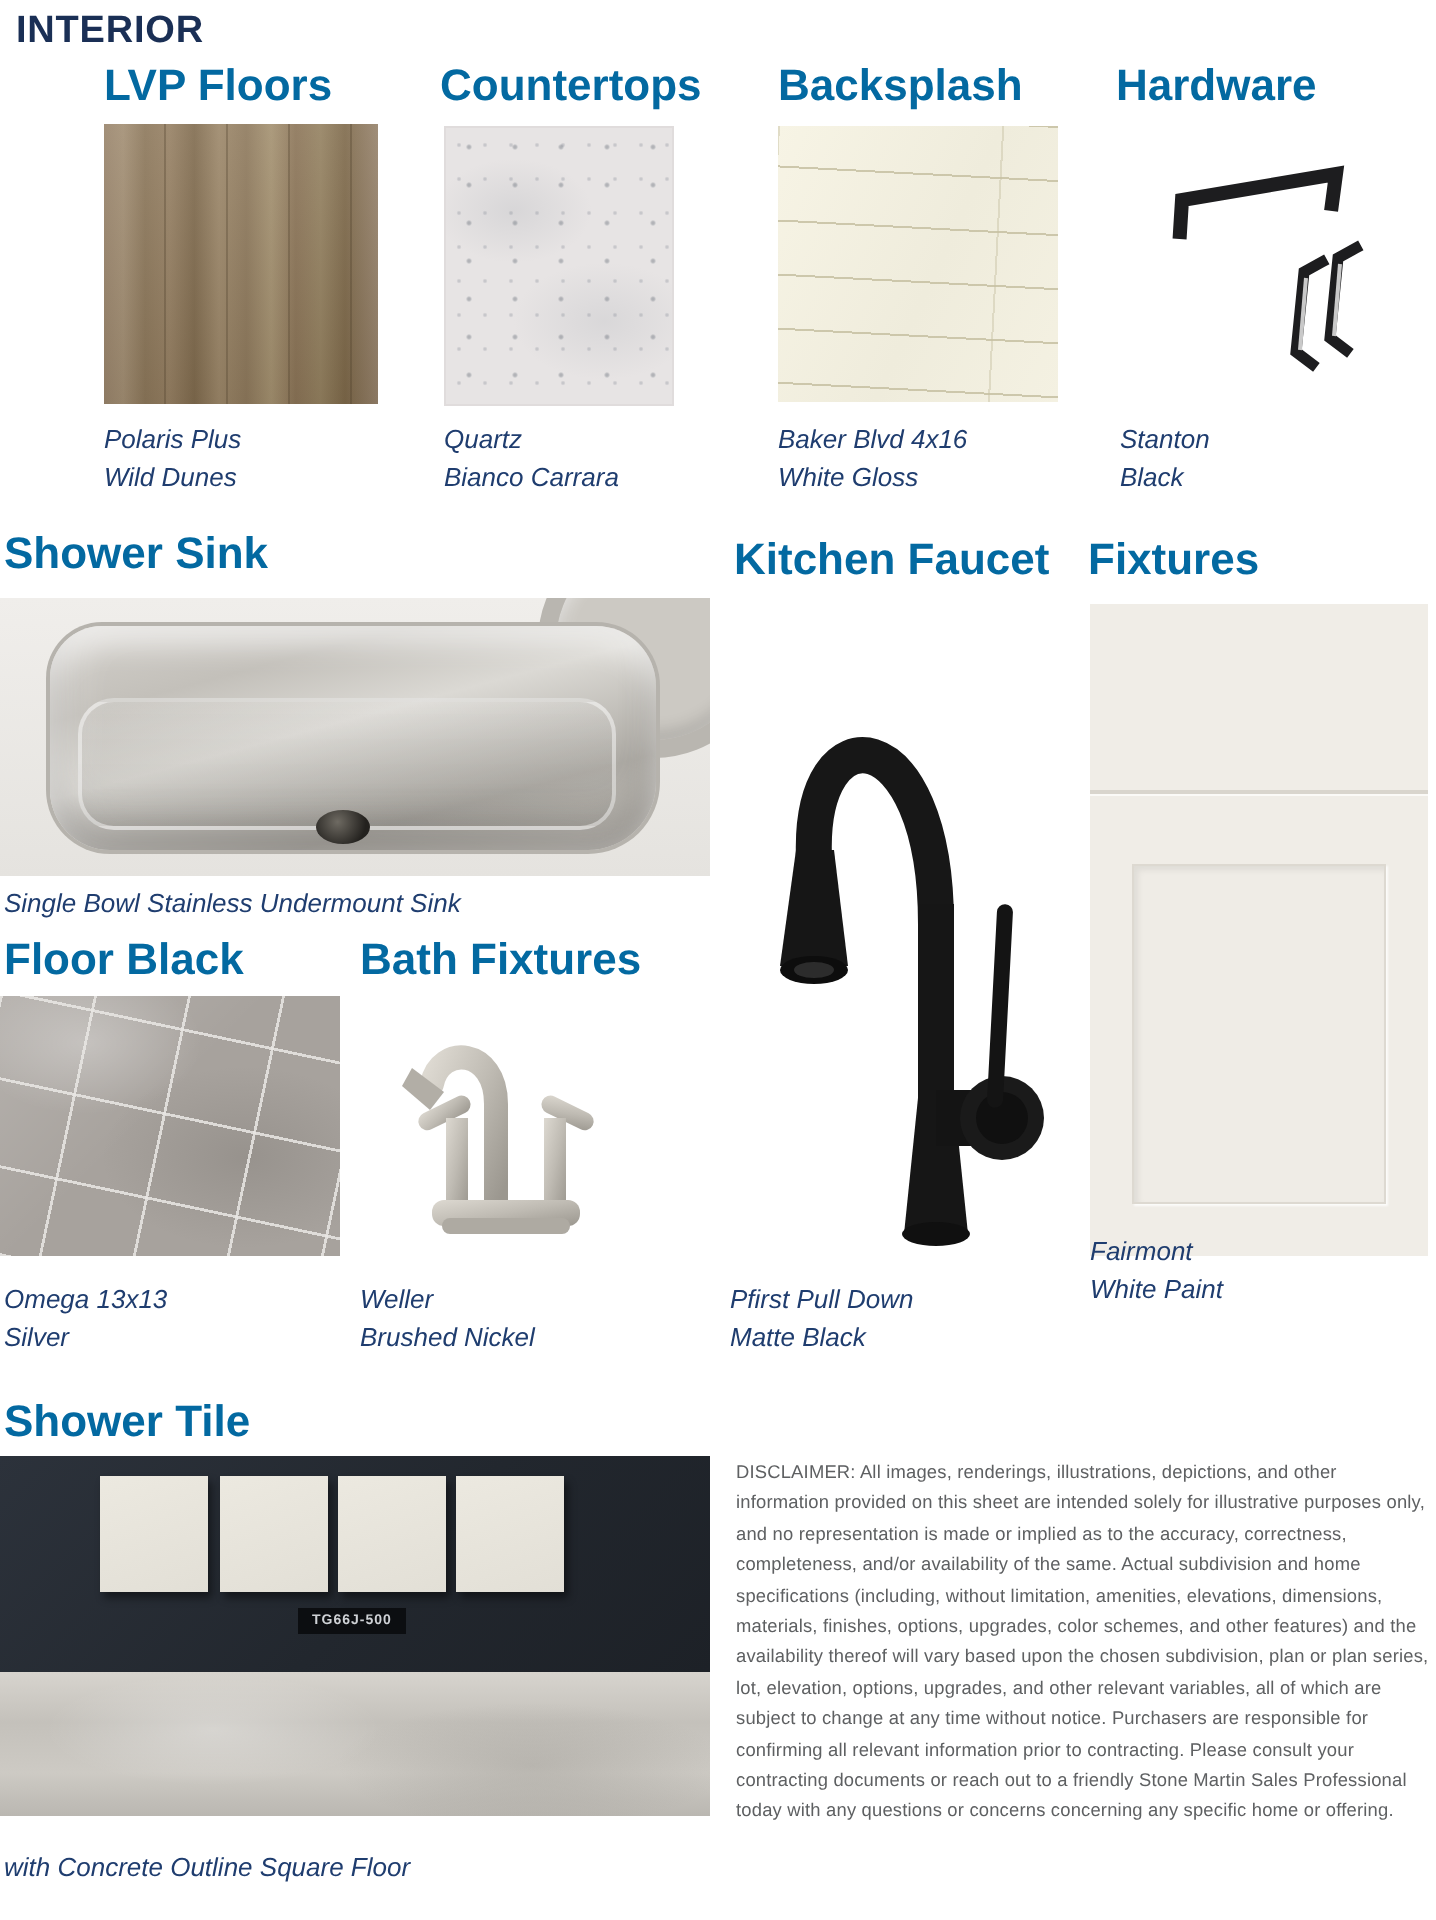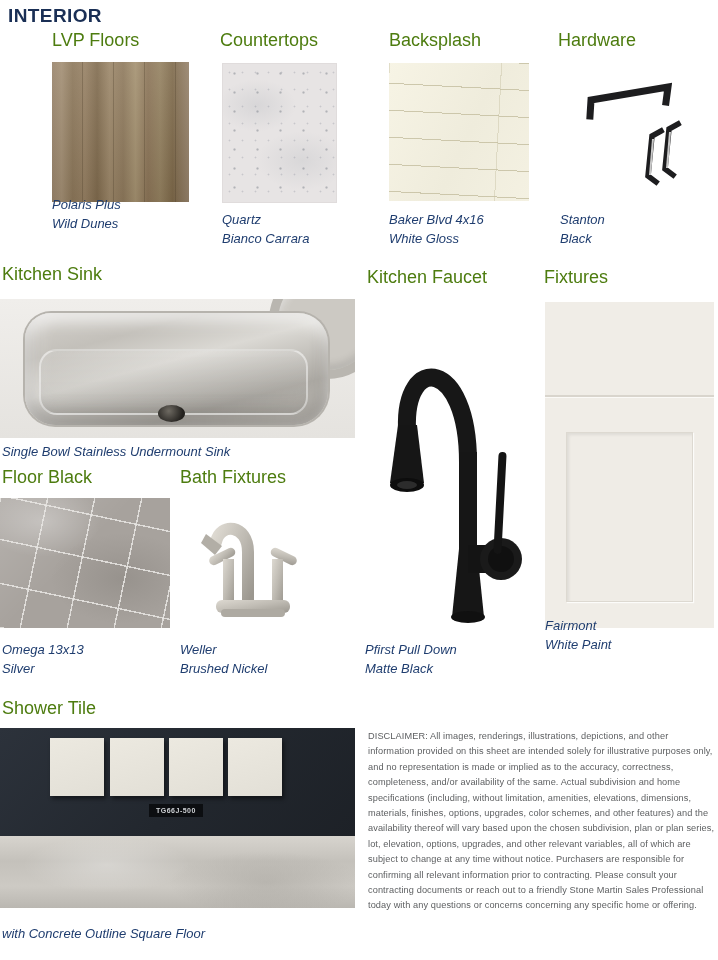--- a/index.html
+++ b/index.html
@@ -1,20 +1,20 @@
 <!DOCTYPE html>
 <html><head>
 <meta charset="utf-8">
 <style>
   html,body{margin:0;padding:0;background:#ffffff;}
   body{width:718px;height:960px;position:relative;overflow:hidden;
        font-family:"Liberation Sans",sans-serif;}
   .title{position:absolute;left:8px;top:5px;font-size:19px;font-weight:700;
          letter-spacing:.4px;color:#1a2f55;}
-  .h{position:absolute;font-size:18px;font-weight:400;color:#4d7c0f;}
+  .h{position:absolute;font-size:22px;font-weight:700;color:#0369a1;}
   .cap{position:absolute;font-style:italic;font-size:13px;font-weight:500;
        color:#1f3d6f;line-height:18.5px;}
   .cap-wide{line-height:22px;}
 
   
   .swatch{position:absolute;overflow:hidden;}
   .wood{
     background-image:
       repeating-linear-gradient(90deg, rgba(0,0,0,0) 0 30px, rgba(74,60,40,.30) 30px 31px),
       linear-gradient(180deg, rgba(255,255,255,.10), rgba(0,0,0,.07)),
@@ -112,38 +112,38 @@
       <path d="M109 73 L100 78 L96 118 L104 124"></path>
       <path d="M126 66 L117 71 L113 111 L121 117"></path>
     </g>
     <g fill="none" stroke="#c9c9c9" stroke-width="2">
       <path d="M101 81 L98 117"></path>
       <path d="M118 74 L115 110"></path>
     </g>
   </svg>
 </div>
 
-<div class="cap" style="left:52px;top:196px">
+<div class="cap" style="left:52px;top:211px">
   <div>Polaris Plus</div>
   <div>Wild Dunes</div>
 </div>
 <div class="cap" style="left:222px;top:211px">
   <div>Quartz</div>
   <div>Bianco Carrara</div>
 </div>
 <div class="cap" style="left:389px;top:211px">
   <div>Baker Blvd 4x16</div>
   <div>White Gloss</div>
 </div>
 <div class="cap" style="left:560px;top:211px">
   <div>Stanton</div>
   <div>Black</div>
 </div>
 
-<div class="h" style="left:2px;top:264px">Kitchen Sink</div>
+<div class="h" style="left:2px;top:264px">Shower Sink</div>
 <div class="h" style="left:367px;top:267px">Kitchen Faucet</div>
 <div class="h" style="left:544px;top:267px">Fixtures</div>
 
 <div class="swatch sinkimg" style="left:0;top:299px;width:355px;height:139px">
   <div class="panobj"></div>
   <div class="bowl">
     <div class="bowl-inner"></div>
   </div>
   <div class="drain"></div>
 </div>

